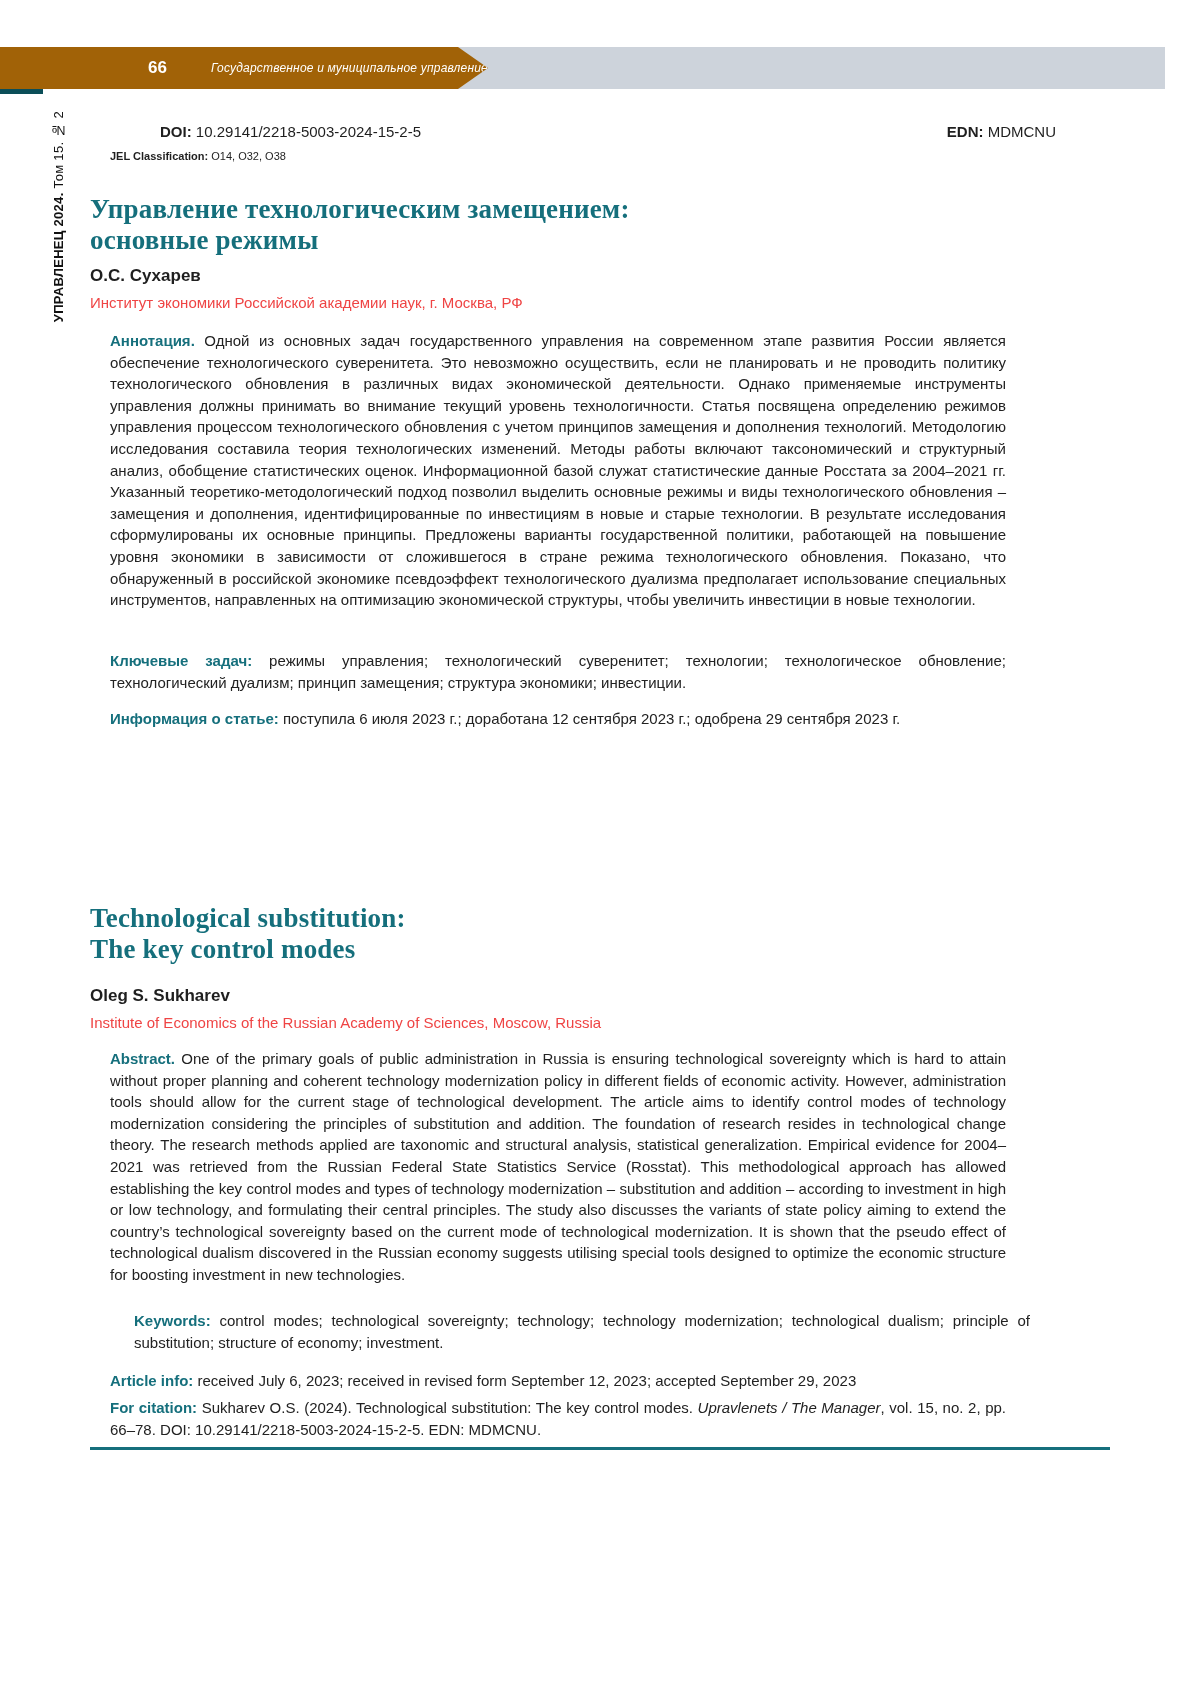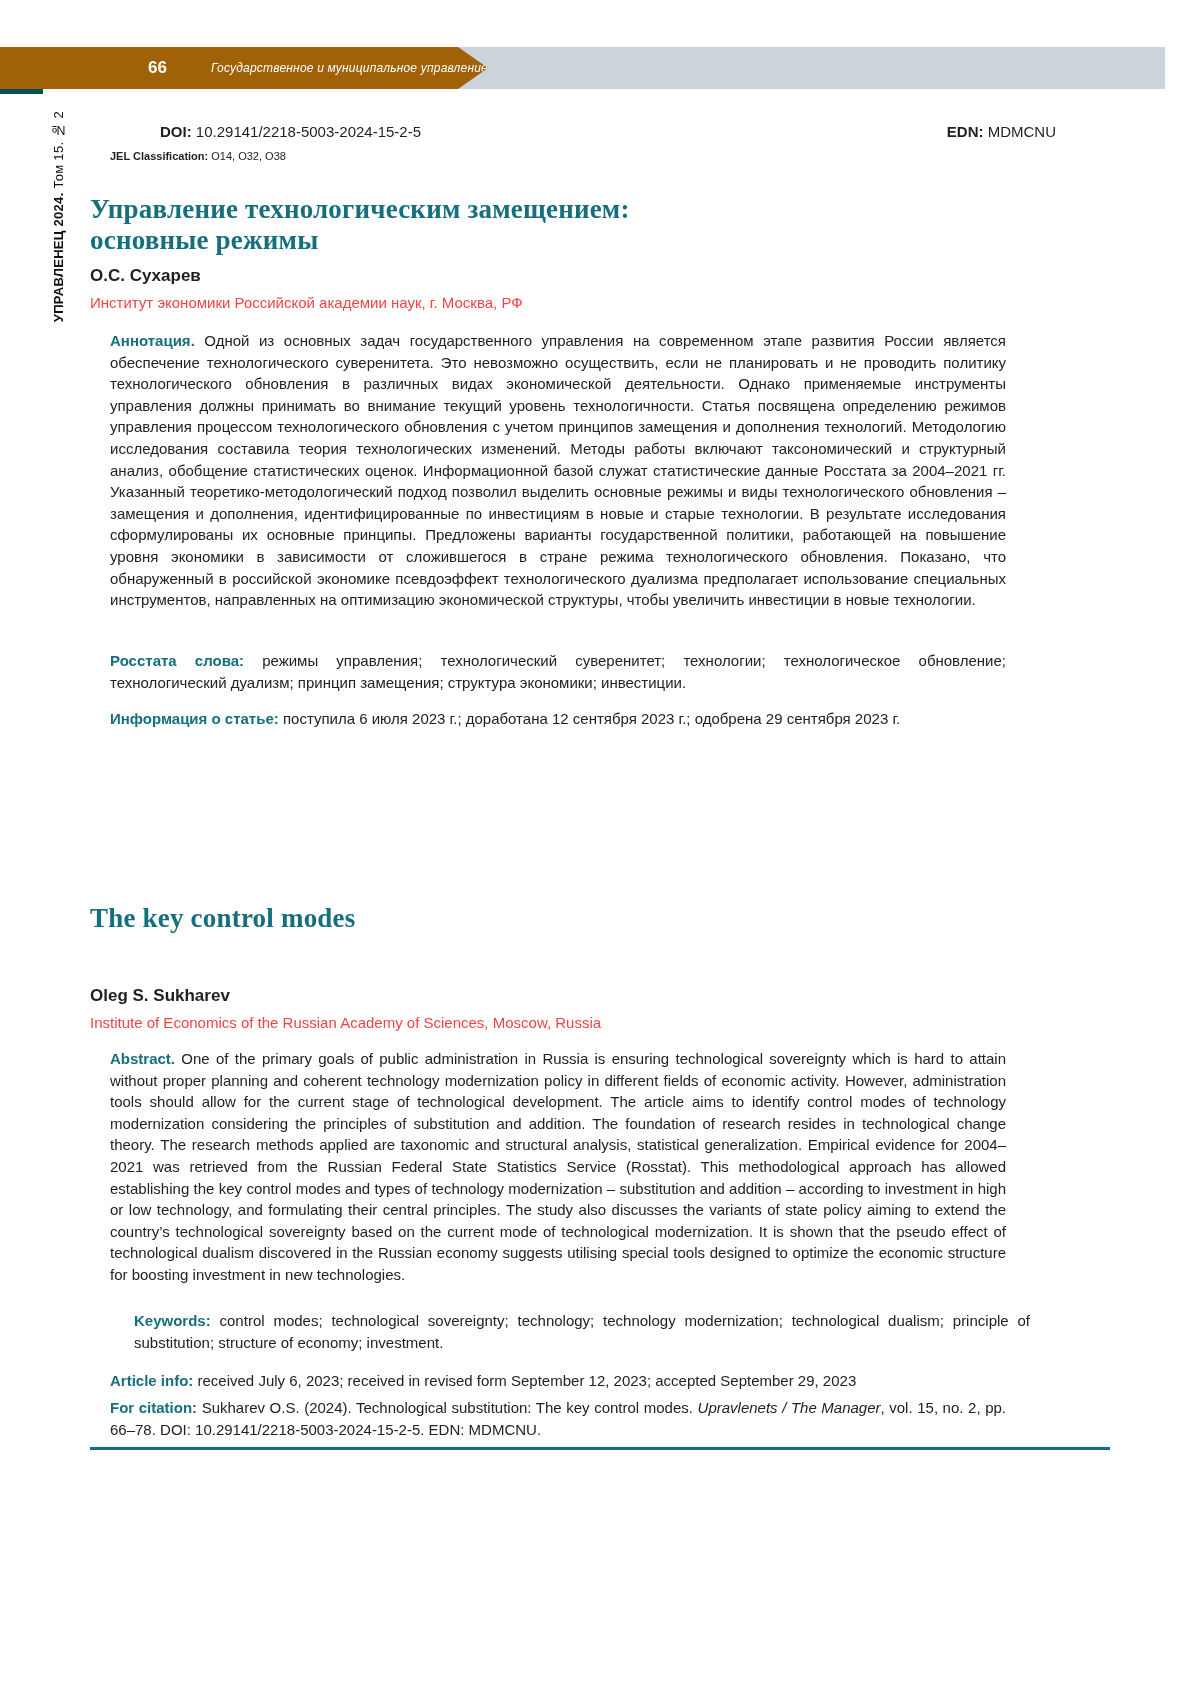--- a/index.html
+++ b/index.html
@@ -101,31 +101,32 @@
   </div>
   <div class="abs author author-ru">О.С. Сухарев</div>
   <div class="abs affil affil-ru">Институт экономики Российской академии наук, г. Москва, РФ</div>
 
   <div class="abs block abstract-ru" lang="ru">
     <span class="label">Аннотация.</span>
     <span>Одной из основных задач государственного управления на современном этапе развития России является обеспечение технологического суверенитета. Это невозможно осуществить, если не планировать и не проводить политику технологического обновления в различных видах экономической деятельности. Однако применяемые инструменты управления должны принимать во внимание текущий уровень технологичности. Статья посвящена определению режимов управления процессом технологического обновления с учетом принципов замещения и дополнения технологий. Методологию исследования составила теория технологических изменений. Методы работы включают таксономический и структурный анализ, обобщение статистических оценок. Информационной базой служат статистические данные Росстата за 2004–2021 гг. Указанный теоретико-методологический подход позволил выделить основные режимы и виды технологического обновления – замещения и дополнения, идентифицированные по инвестициям в новые и старые технологии. В результате исследования сформулированы их основные принципы. Предложены варианты государственной политики, работающей на повышение уровня экономики в зависимости от сложившегося в стране режима технологического обновления. Показано, что обнаруженный в российской экономике псевдоэффект технологического дуализма предполагает использование специальных инструментов, направленных на оптимизацию экономической структуры, чтобы увеличить инвестиции в новые технологии.</span>
   </div>
 
   <div class="abs block keywords-ru" lang="ru">
-    <span class="label">Росстата слова:</span>
+    <span class="label">Ключевые задач:</span>
     <span>режимы управления; технологический суверенитет; технологии; технологическое обновление; технологический дуализм; принцип замещения; структура экономики; инвестиции.</span>
   </div>
 
   <div class="abs block info-ru" lang="ru">
     <span class="label">Информация о статье:</span>
     <span>поступила 6 июля 2023 г.; доработана 12 сентября 2023 г.; одобрена 29 сентября 2023 г.</span>
   </div>
 
 
   <div class="abs title title-en" lang="en">
+    <div>Technological substitution:</div>
     <div>The key control modes</div>
   </div>
   <div class="abs author author-en">Oleg S. Sukharev</div>
   <div class="abs affil affil-en">Institute of Economics of the Russian Academy of Sciences, Moscow, Russia</div>
 
   <div class="abs block abstract-en" lang="en">
     <span class="label">Abstract.</span>
     <span>One of the primary goals of public administration in Russia is ensuring technological sovereignty which is hard to attain without proper planning and coherent technology modernization policy in different fields of economic activity. However, administration tools should allow for the current stage of technological development. The article aims to identify control modes of technology modernization considering the principles of substitution and addition. The foundation of research resides in technological change theory. The research methods applied are taxonomic and structural analysis, statistical generalization. Empirical evidence for 2004–2021 was retrieved from the Russian Federal State Statistics Service (Rosstat). This methodological approach has allowed establishing the key control modes and types of technology modernization – substitution and addition – according to investment in high or low technology, and formulating their central principles. The study also discusses the variants of state policy aiming to extend the country’s technological sovereignty based on the current mode of technological modernization. It is shown that the pseudo effect of technological dualism discovered in the Russian economy suggests utilising special tools designed to optimize the economic structure for boosting investment in new technologies.</span>
   </div>
 

